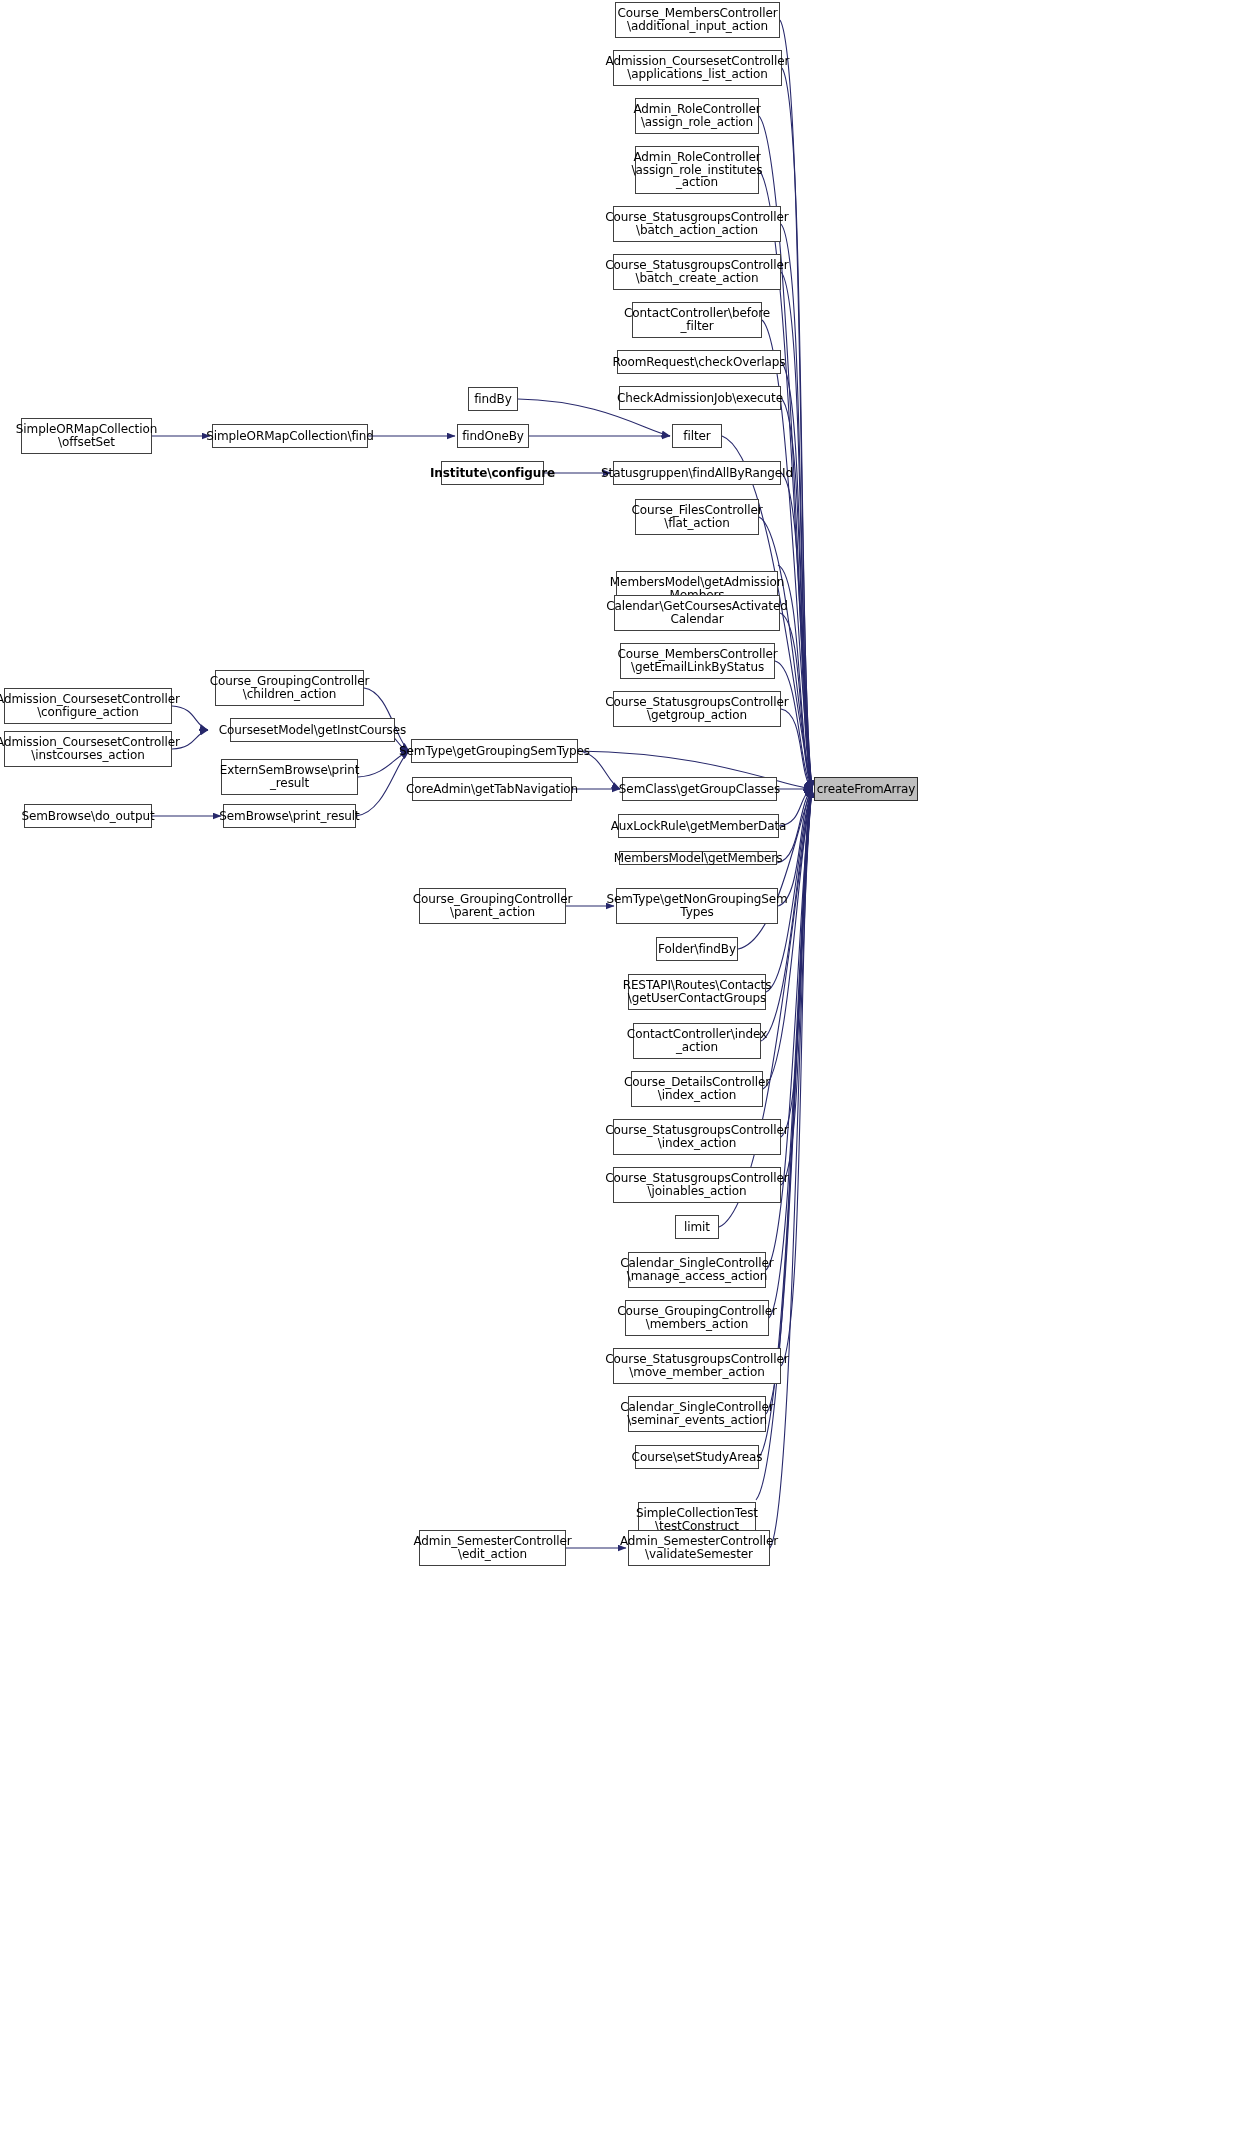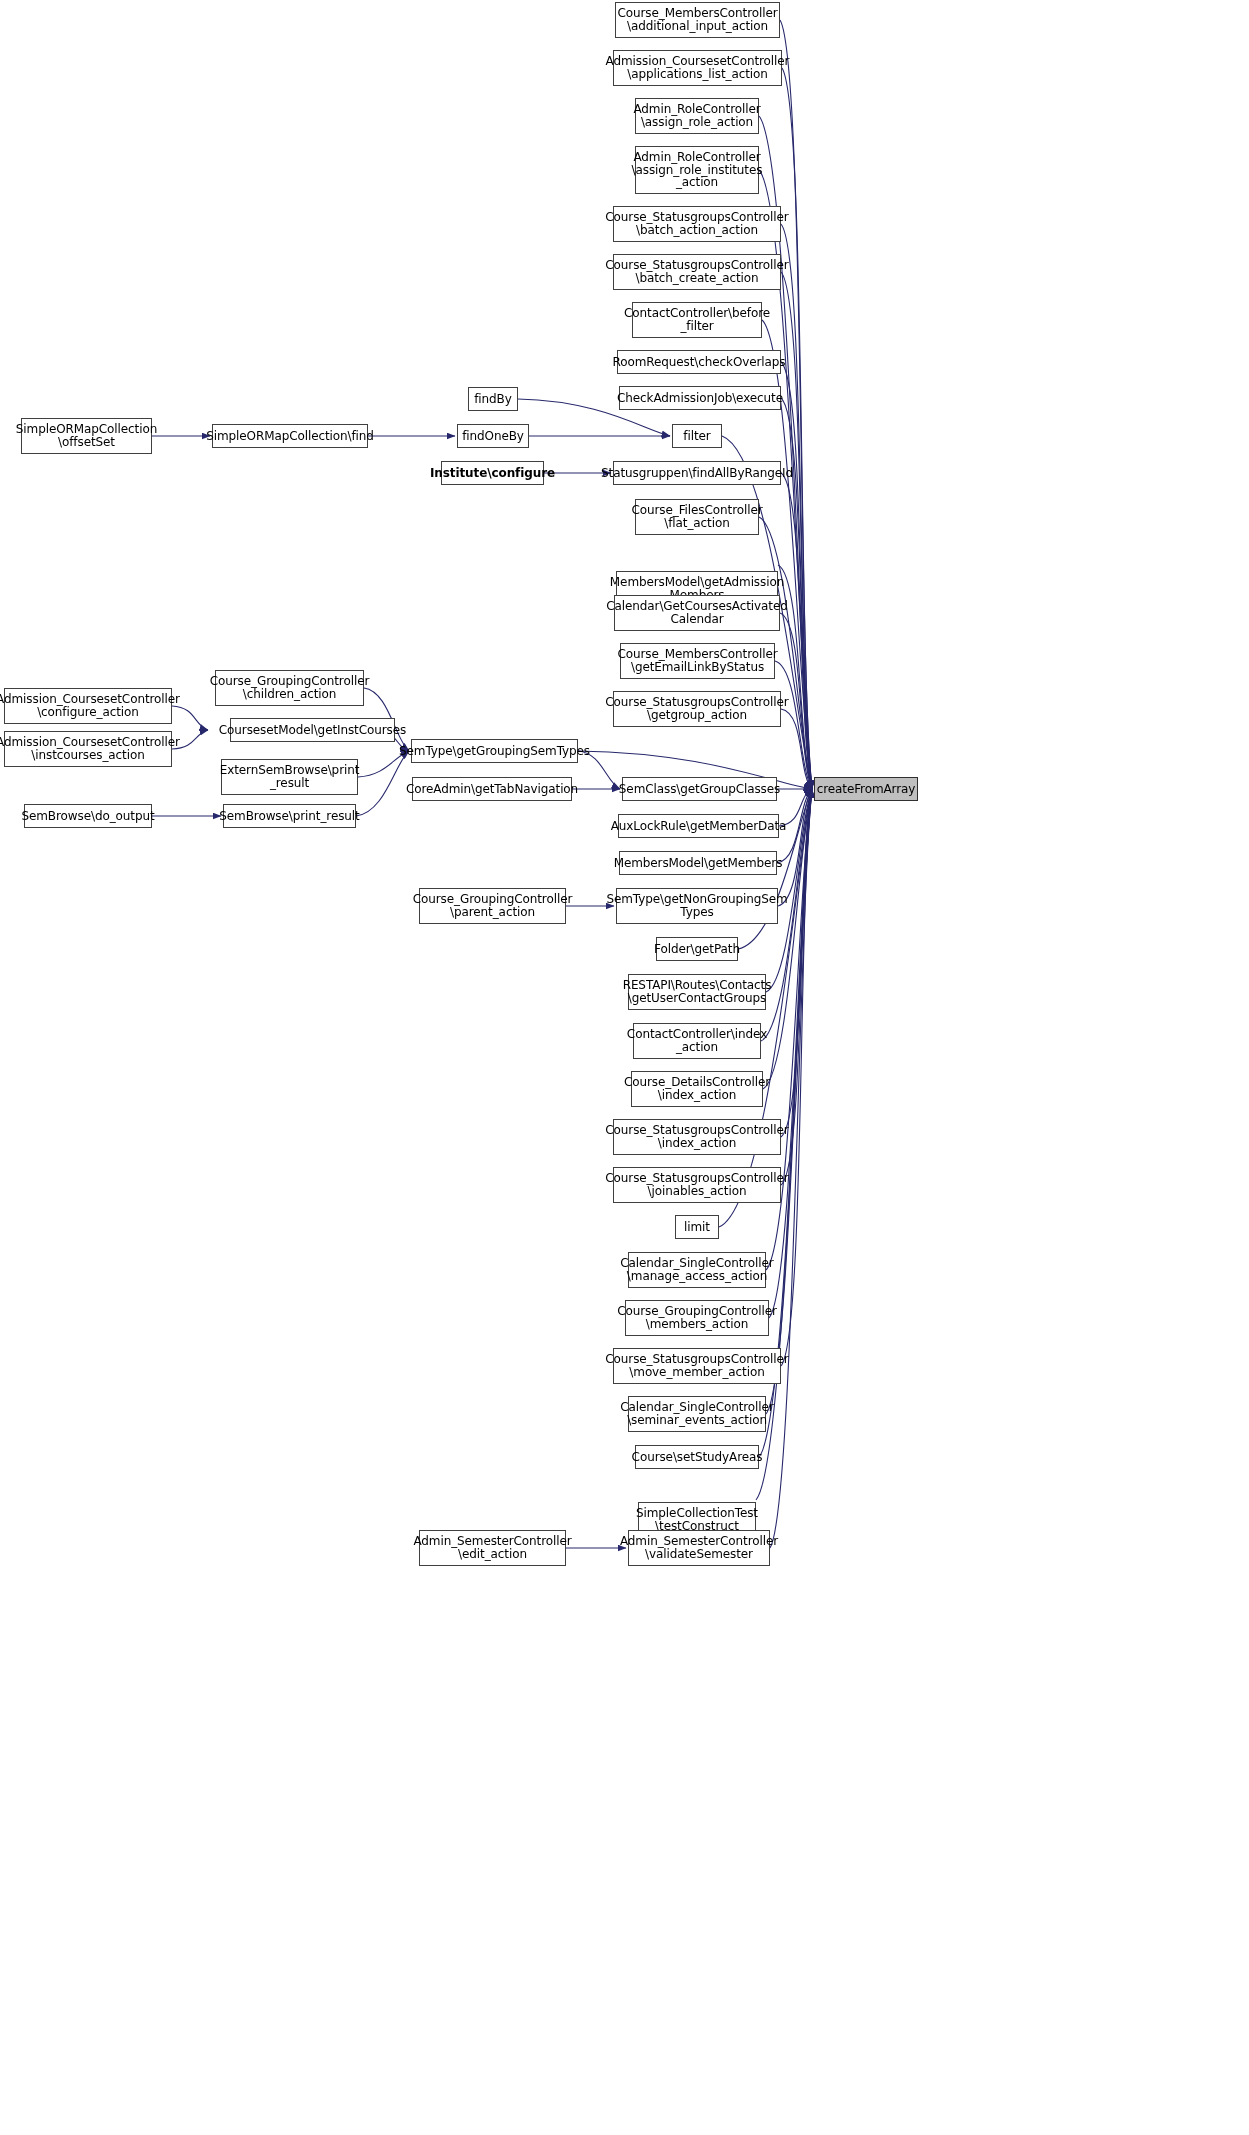--- a/index.html
+++ b/index.html
@@ -142,24 +142,24 @@
       <div class="node" style="left: 616px; top: 571px; width: 162px; height: 36px;">MembersModel\getAdmission
 Members</div>
       <div class="node" style="left: 614px; top: 595px; width: 166px; height: 36px;">Calendar\GetCoursesActivated
 Calendar</div>
       <div class="node" style="left: 620px; top: 643px; width: 155px; height: 36px;">Course_MembersController
 \getEmailLinkByStatus</div>
       <div class="node" style="left: 613px; top: 691px; width: 168px; height: 36px;">Course_StatusgroupsController
 \getgroup_action</div>
       <div class="node" style="left: 622px; top: 777px; width: 155px; height: 24px;">SemClass\getGroupClasses</div>
       <div class="node" style="left: 618px; top: 814px; width: 161px; height: 24px;">AuxLockRule\getMemberData</div>
-      <div class="node" style="left: 619px; top: 851px; width: 158px; height: 24px; text-align: right;">MembersModel\getMembers</div>
+      <div class="node" style="left: 619px; top: 851px; width: 158px; height: 14px; text-align: right;">MembersModel\getMembers</div>
       <div class="node" style="left: 616px; top: 888px; width: 162px; height: 36px;">SemType\getNonGroupingSem
 Types</div>
-      <div class="node" style="left: 656px; top: 937px; width: 82px; height: 24px;">Folder\getPath</div>
+      <div class="node" style="left: 656px; top: 937px; width: 82px; height: 24px;">Folder\findBy</div>
       <div class="node" style="left: 628px; top: 974px; width: 138px; height: 36px;">RESTAPI\Routes\Contacts
 \getUserContactGroups</div>
       <div class="node" style="left: 633px; top: 1023px; width: 128px; height: 36px;">ContactController\index
 _action</div>
       <div class="node" style="left: 631px; top: 1071px; width: 132px; height: 36px;">Course_DetailsController
 \index_action</div>
       <div class="node" style="left: 613px; top: 1119px; width: 168px; height: 36px;">Course_StatusgroupsController
 \index_action</div>
       <div class="node" style="left: 613px; top: 1167px; width: 168px; height: 36px;">Course_StatusgroupsController
 \joinables_action</div>

